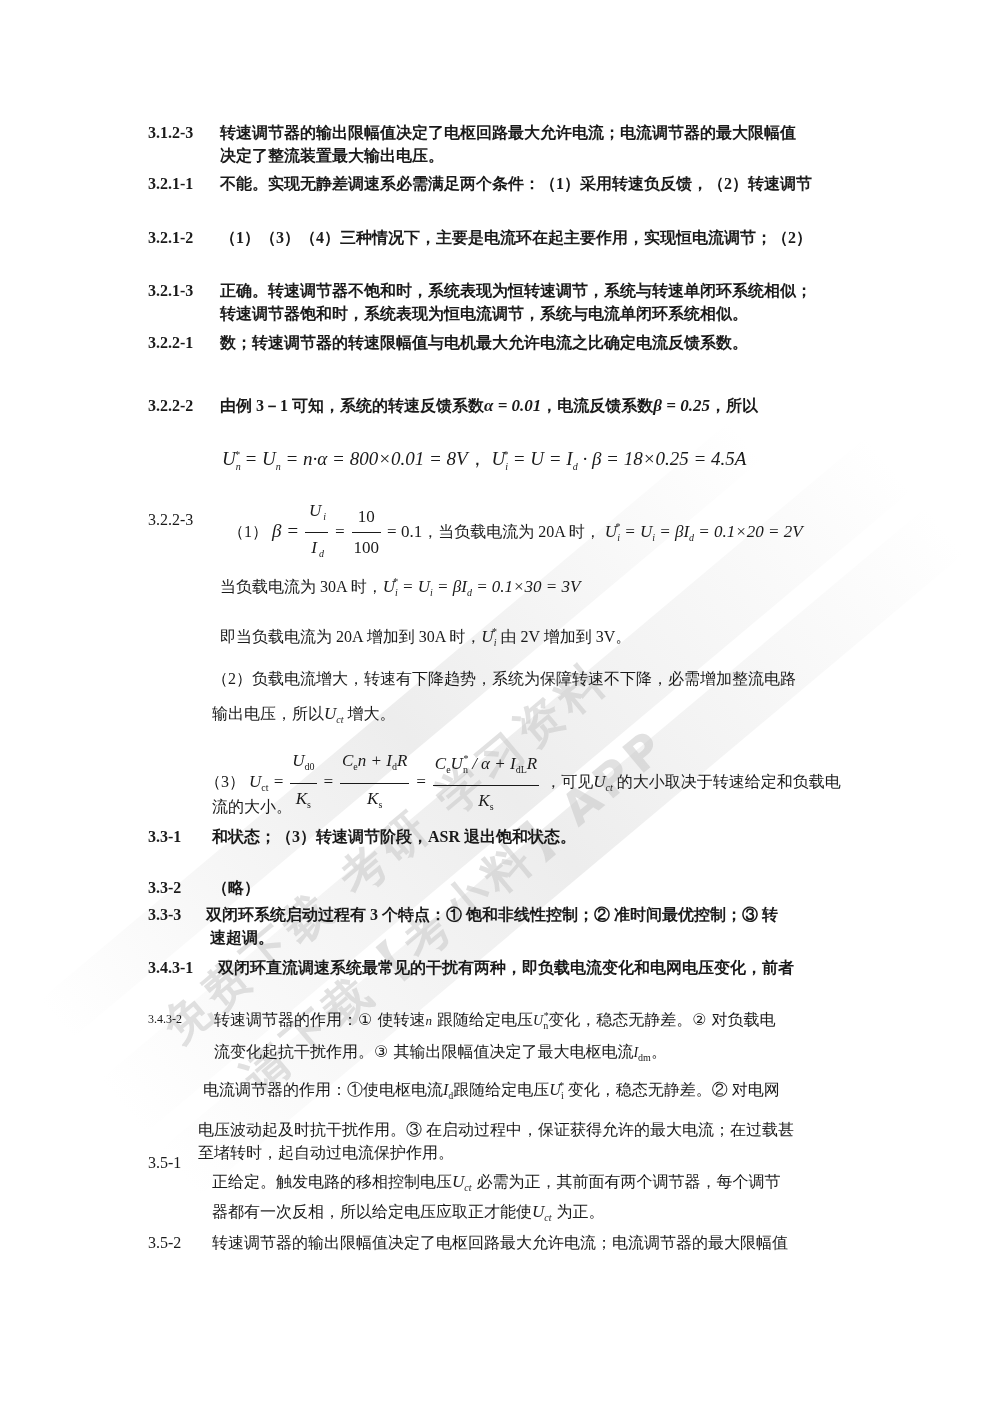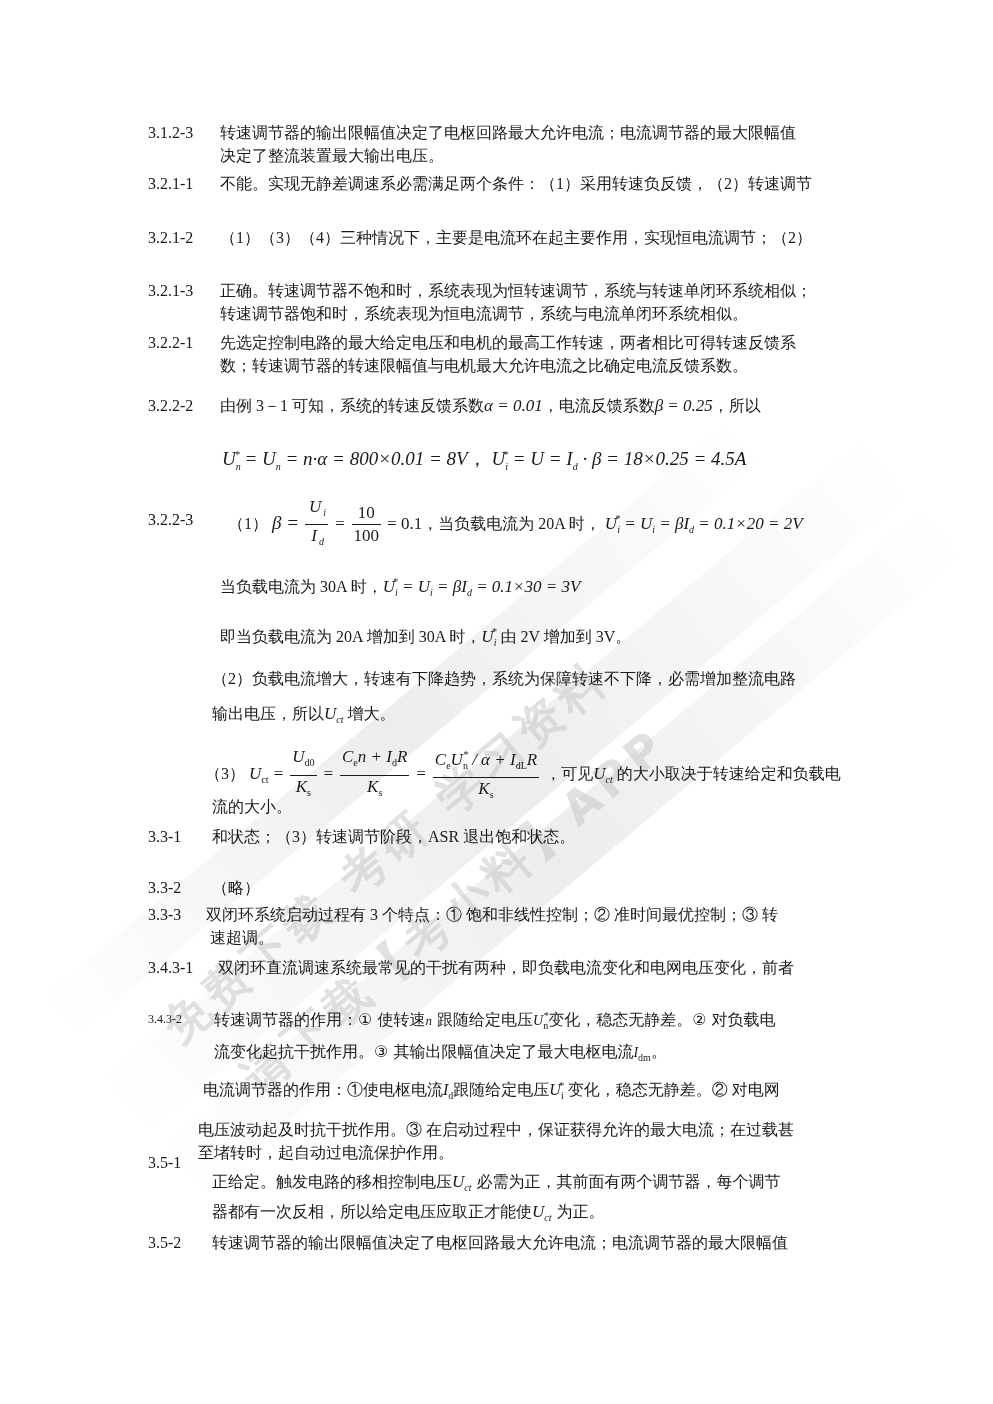--- a/index.html
+++ b/index.html
@@ -1,30 +1,30 @@
 <!DOCTYPE html>
 <html><head>
 <meta charset="utf-8">
 <style>
   html, body { margin:0; padding:0; background:#ffffff; }
   body { width:993px; height:1404px; position:relative; overflow:hidden;
          font-family:"Liberation Serif","DejaVu Serif",serif; color:#1a1a1a; }
   .watermark { position:absolute; left:0; top:0; width:993px; height:1404px; pointer-events:none; overflow:hidden; }
   .wm-band { position:absolute; background:linear-gradient(90deg, rgba(225,225,225,0) 0%, rgba(222,222,222,0.55) 50%, rgba(225,225,225,0) 100%); transform-origin:left top; }
   .wm-text { position:absolute; font-family:"DejaVu Sans",sans-serif; font-weight:bold; color:rgba(195,195,195,0.5); transform-origin:left top; white-space:nowrap; letter-spacing:6px; }
-  .entry { position:absolute; left:148px; width:700px; font-size:16px; line-height:23px; }
+  .entry { position:absolute; left:148px; width:700px; font-size:16px; line-height:23px;font-weight:bold; }
   .num { position:absolute; left:0; top:0; font-family:"Liberation Serif",serif; }
   .body-text { position:absolute; left:72px; right:0; top:0; }
   .sans { font-family:"DejaVu Sans","Liberation Sans",sans-serif; font-size:15.5px; }
   .line { position:absolute; font-size:16px; white-space:nowrap; }
   .math { font-family:"Liberation Serif",serif; font-style:italic; font-size:17px; }
   .math .up { font-style:normal; }
   sub, sup { font-size:10px; }
   .frac { display:inline-block; vertical-align:middle; text-align:center; margin:0 2px; }
-  .frac span { display:block; line-height:22px; padding:0 2px; }
+  .frac span { display:block; line-height:30px; padding:0 2px; }
   .frac .top { border-bottom:1px solid #1a1a1a; }
 </style>
 </head>
 <body>
 
 <div class="watermark">
   <div class="wm-band" style="left:100px;top:1080px;width:1000px;height:70px;transform:rotate(-40deg);"></div>
   <div class="wm-band" style="left:160px;top:1150px;width:1000px;height:60px;transform:rotate(-40deg);"></div>
   <div class="wm-band" style="left:40px;top:1000px;width:900px;height:50px;transform:rotate(-40deg);"></div>
   <div class="wm-text" style="left:150px;top:1010px;font-size:46px;transform:rotate(-40deg);">免费下载 考研 学习资料</div>
@@ -53,21 +53,20 @@
 <div class="entry" style="top:279px;height:46px;">
   <span class="num">3.2.1-3</span>
   <div class="body-text">
     <div>正确。转速调节器不饱和时，系统表现为恒转速调节，系统与转速单闭环系统相似；</div>
     <div>转速调节器饱和时，系统表现为恒电流调节，系统与电流单闭环系统相似。</div>
   </div>
 </div>
 <div class="entry" style="top:331px;height:46px;">
   <span class="num">3.2.2-1</span>
   <div class="body-text">
-    <div>先选定控制电路的最大给定电压和电机的最高工作转速，两者相比可得转速反馈系</div>
     <div>数；转速调节器的转速限幅值与电机最大允许电流之比确定电流反馈系数。</div>
   </div>
 </div>
 
 <div class="entry" style="top:394px;height:80px;">
   <span class="num">3.2.2-2</span>
   <div class="body-text" style="white-space:nowrap;">
     <span>由例 3－1 可知，系统的转速反馈系数</span><span class="math">α = 0.01</span><span>，电流反馈系数</span><span class="math">β = 0.25</span><span>，所以</span>
   </div>
 </div>

